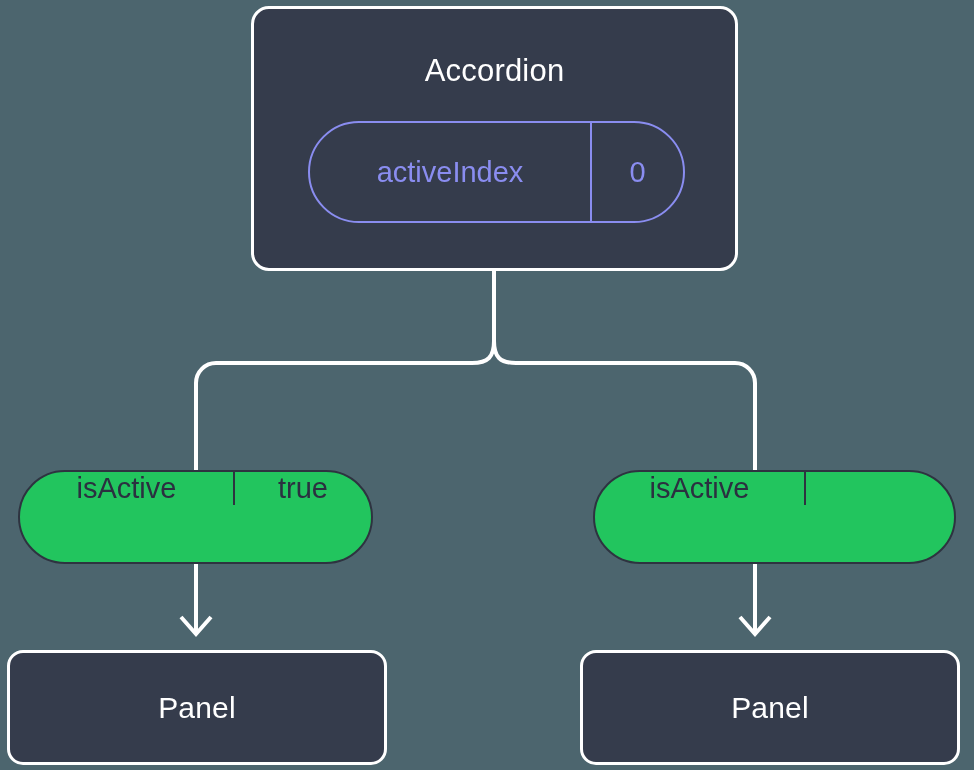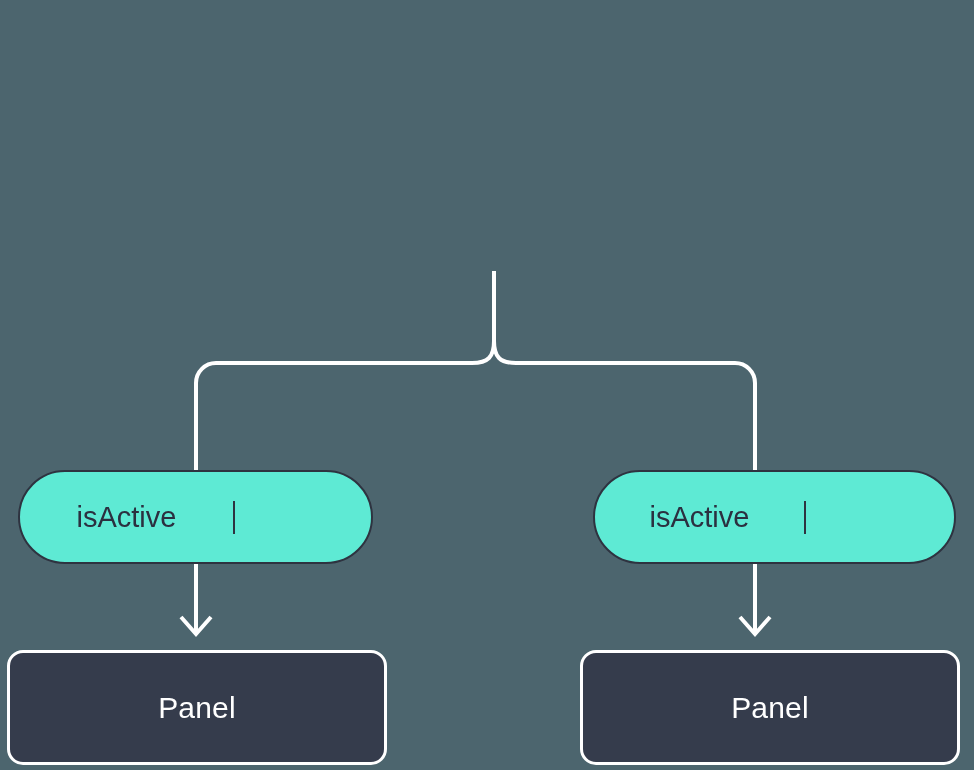--- a/index.html
+++ b/index.html
@@ -88,26 +88,26 @@
     align-items: center;
     justify-content: center;
     color: #8a8df0;
     font-size: 29px;
   }
 
   
   .pill-filled {
     position: absolute;
     box-sizing: border-box;
-    background: #5eead4;
+    background: #22c55e;
     border: 2px solid #2e3340;
     border-radius: 48px;
     height: 94px;
     display: flex;
-    align-items: center;
+    align-items: flex-start;
     overflow: hidden;
     z-index: 3;
   }
   .pill-filled .pill-key {
     display: flex;
     align-items: center;
     justify-content: center;
     color: #2b3040;
     font-size: 29px;
     border-right: 2px solid #2e3340;
@@ -178,23 +178,32 @@
              A 20 20 0 0 0 196 383
              L 196 472" fill="none" stroke="#ffffff" stroke-width="4" stroke-linecap="butt"></path>
 
     <path d="M 196 563 L 196 634" fill="none" stroke="#ffffff" stroke-width="4"></path>
     <path d="M 181 617 L 196 634 L 211 617" fill="none" stroke="#ffffff" stroke-width="4" stroke-linecap="butt" stroke-linejoin="miter"></path>
 
     <path d="M 755 563 L 755 634" fill="none" stroke="#ffffff" stroke-width="4"></path>
     <path d="M 740 617 L 755 634 L 770 617" fill="none" stroke="#ffffff" stroke-width="4" stroke-linecap="butt" stroke-linejoin="miter"></path>
   </svg>
 
+  <div id="accordion-node" class="node-card">
+    <div class="node-title">Accordion</div>
+
+    <div class="pill-outline">
+      <span class="pill-key">activeIndex</span>
+      <span class="pill-val">0</span>
+    </div>
+  </div>
 
   <div id="pill-left" class="pill-filled">
     <span class="pill-key">isActive</span>
+    <span class="pill-val">true</span>
   </div>
 
   <div id="pill-right" class="pill-filled">
     <span class="pill-key">isActive</span>
   </div>
 
   <div id="panel-left" class="panel-node">
     <span class="panel-label">Panel</span>
   </div>
 

